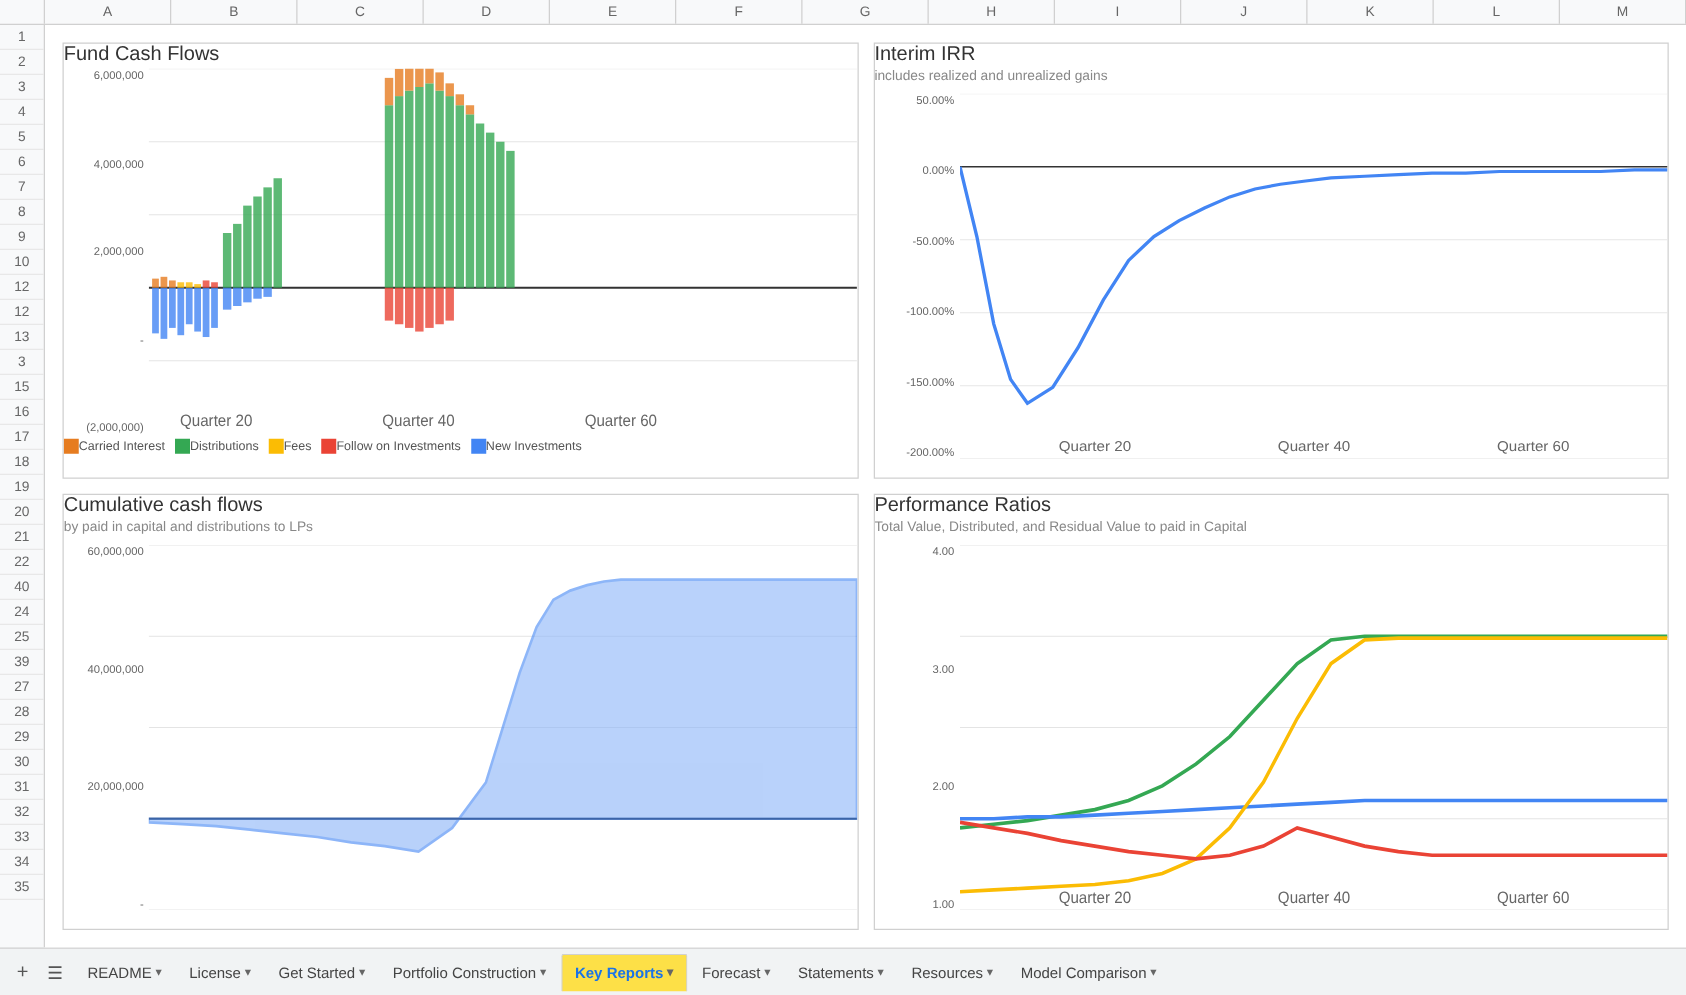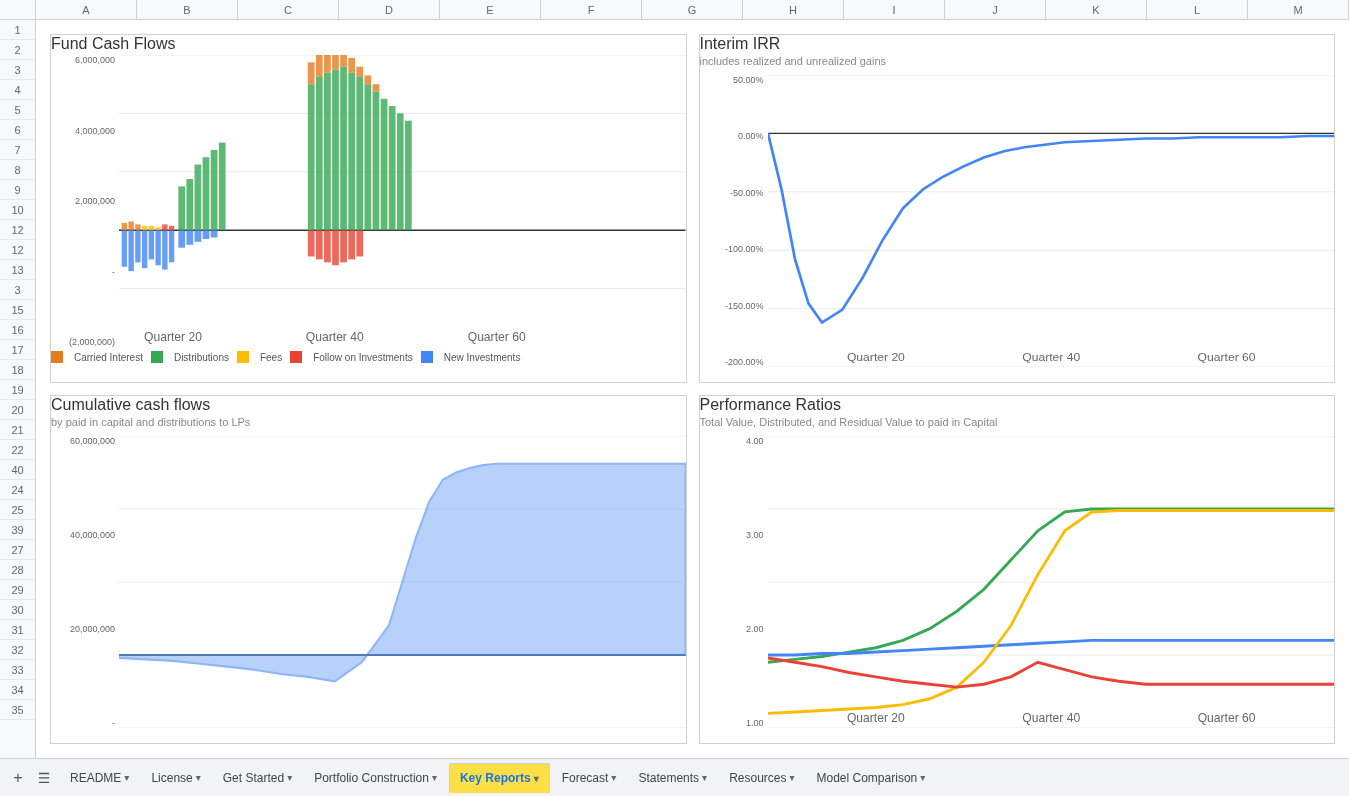--- a/index.html
+++ b/index.html
@@ -169,21 +169,21 @@
       display: flex;
       flex-wrap: wrap;
       gap: 8px;
       margin-top: 4px;
       font-size: 10px;
       color: #555;
     }
     .legend-item {
       display: flex;
       align-items: center;
-      gap: 11px;
+      gap: 0;
     }
     .legend-color {
       width: 12px;
       height: 12px;
       flex-shrink: 0;
     }
 
     
     .chart-inner {
       display: flex;

